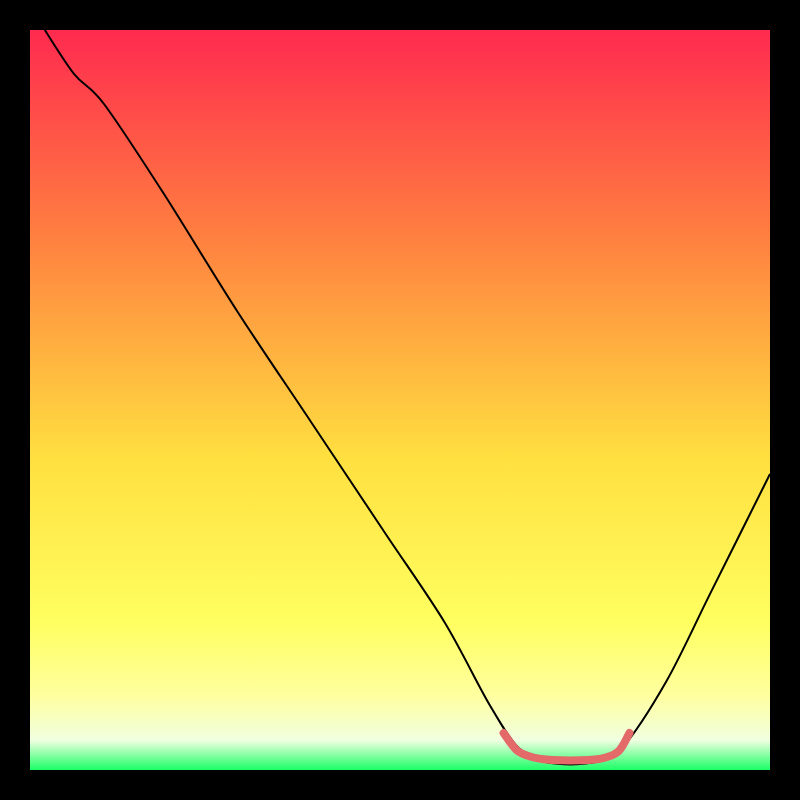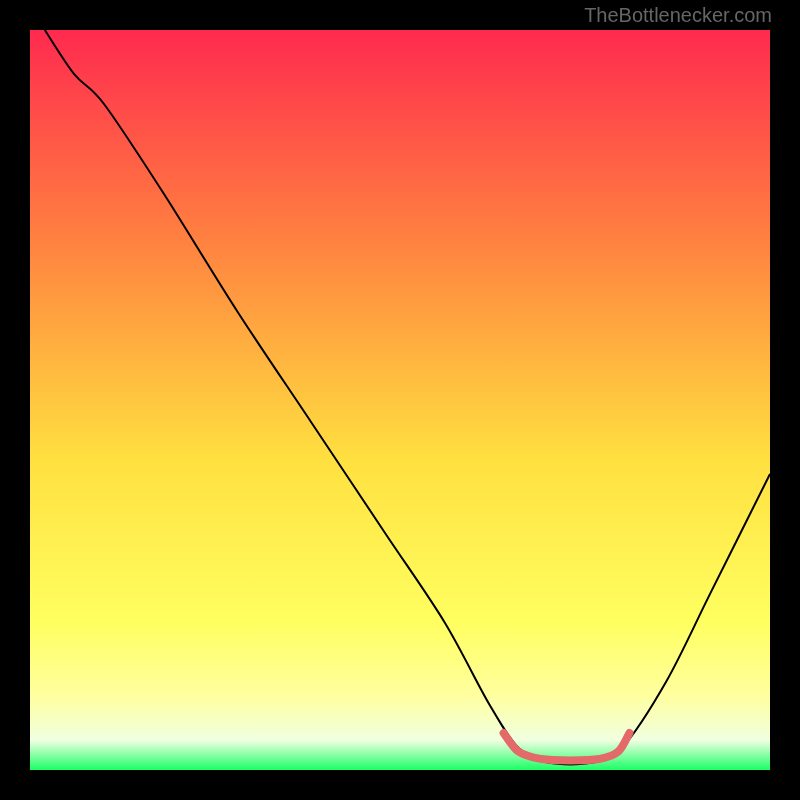--- a/index.html
+++ b/index.html
@@ -35,21 +35,20 @@
     overflow: hidden;
   }
   svg {
     display: block;
   }
 </style>
 </head>
 <body>
 
 <div class="container">
-  <div class="watermark">TheBottlenecker.com</div>
   <div class="plot-area">
     <svg id="chart-svg" width="740" height="740" viewBox="0 0 740 740">
       <defs>
         <linearGradient id="bg-grad" x1="0" y1="0" x2="0" y2="1">
           <stop id="g0" offset="0%" stop-color="#ff2a4f"></stop>
           <stop id="g1" offset="28%" stop-color="#ff8040"></stop>
           <stop id="g2" offset="58%" stop-color="#ffe040"></stop>
           <stop id="g3" offset="80%" stop-color="#ffff60"></stop>
           <stop id="g4" offset="90%" stop-color="#ffffa0"></stop>
           <stop id="g5" offset="96%" stop-color="#f0ffe0"></stop>

